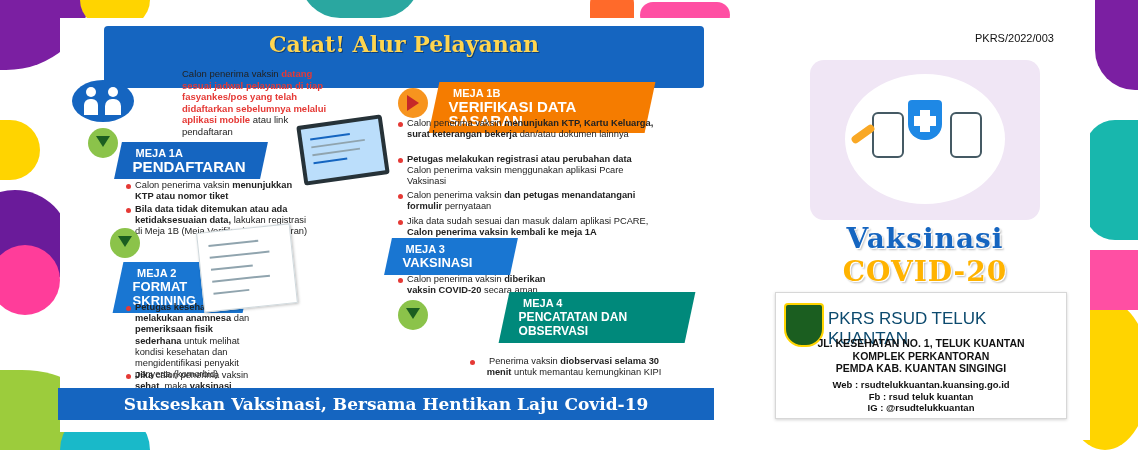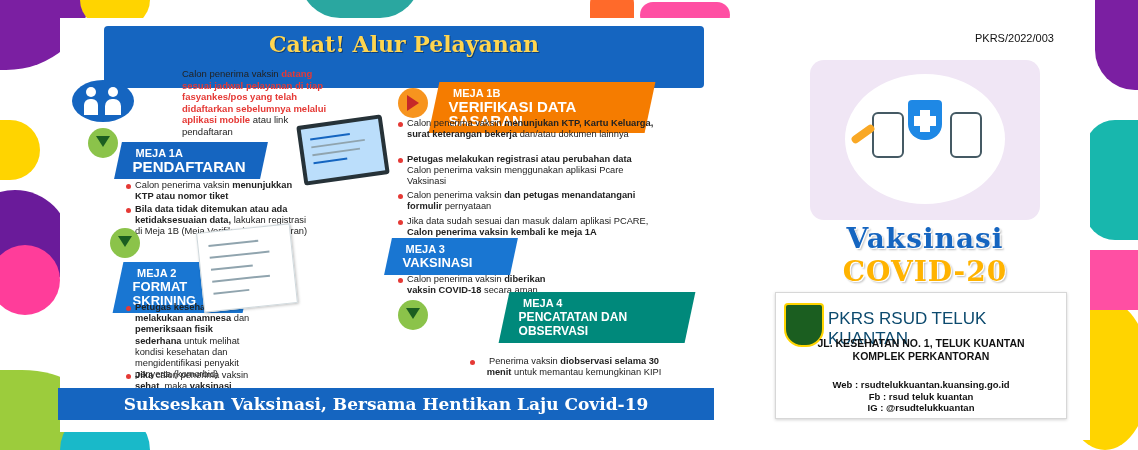--- a/index.html
+++ b/index.html
@@ -181,21 +181,21 @@
     <div class="line" style="left:10px;top:36px;width:42px;"></div>
     <div class="line" style="left:10px;top:48px;width:58px;"></div>
     <div class="line" style="left:10px;top:60px;width:36px;"></div>
   </div>
 
   <div class="banner banner-blue2 banner-skew" style="left:388px;top:238px;width:100px;">
     <span style="font-size:11px;">MEJA 3</span>
     <span class="sub" style="font-size:13px;">VAKSINASI</span>
   </div>
   <div class="bullet" style="left:398px;top:274px;width:150px;">
-    Calon penerima vaksin <b>diberikan vaksin COVID-18</b> secara aman
+    Calon penerima vaksin <b>diberikan vaksin COVID-20</b> secara aman
   </div>
   <div class="arrow-circle" style="left:398px;top:300px;"></div>
 
   <div class="banner banner-teal banner-skew" style="left:504px;top:292px;width:160px;">
     <span style="font-size:11px;">MEJA 4</span>
     <span class="sub" style="font-size:12px;">PENCATATAN DAN OBSERVASI</span>
   </div>
   <div class="bullet" style="left:470px;top:356px;width:190px;text-align:center;">
     Penerima vaksin <b>diobservasi selama 30 menit</b> untuk memantau kemungkinan KIPI
   </div>
@@ -224,20 +224,21 @@
     <div class="l1">Vaksinasi</div>
     <div class="l2">COVID-20</div>
   </div>
 
   <div class="info-card">
     <div class="logo"></div>
     <div class="org-name">PKRS RSUD TELUK KUANTAN</div>
     <div class="addr">
       <div>JL. KESEHATAN NO. 1, TELUK KUANTAN</div>
       <div>KOMPLEK PERKANTORAN</div>
+      <div>PEMDA KAB. KUANTAN SINGINGI</div>
     </div>
     <div class="web">
       <div>Web : rsudtelukkuantan.kuansing.go.id</div>
       <div>Fb : rsud teluk kuantan</div>
       <div>IG : @rsudtelukkuantan</div>
     </div>
   </div>
 
 </div>
 

